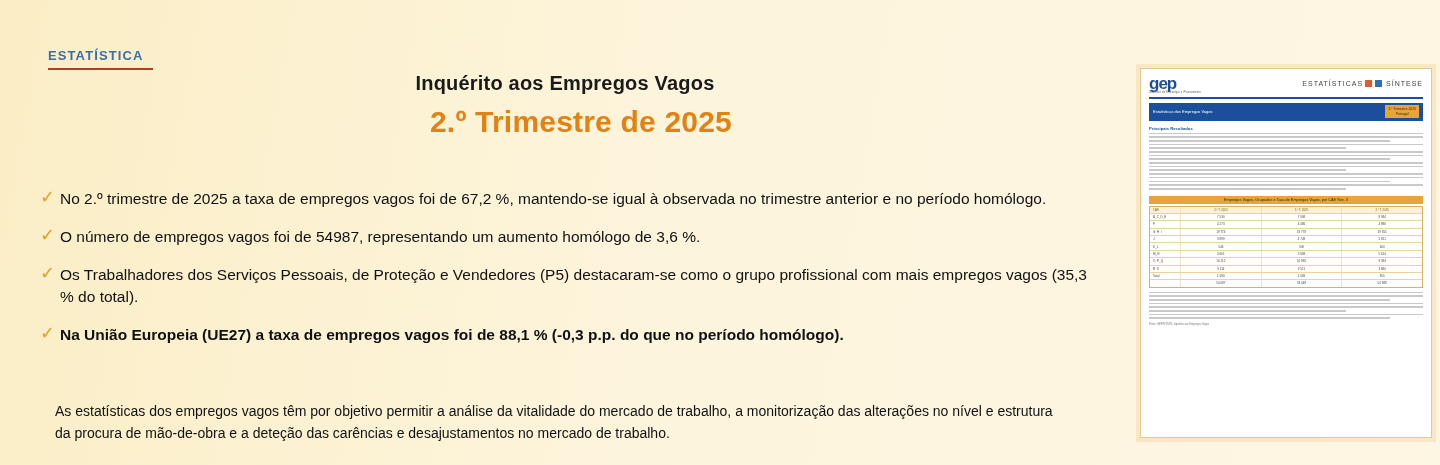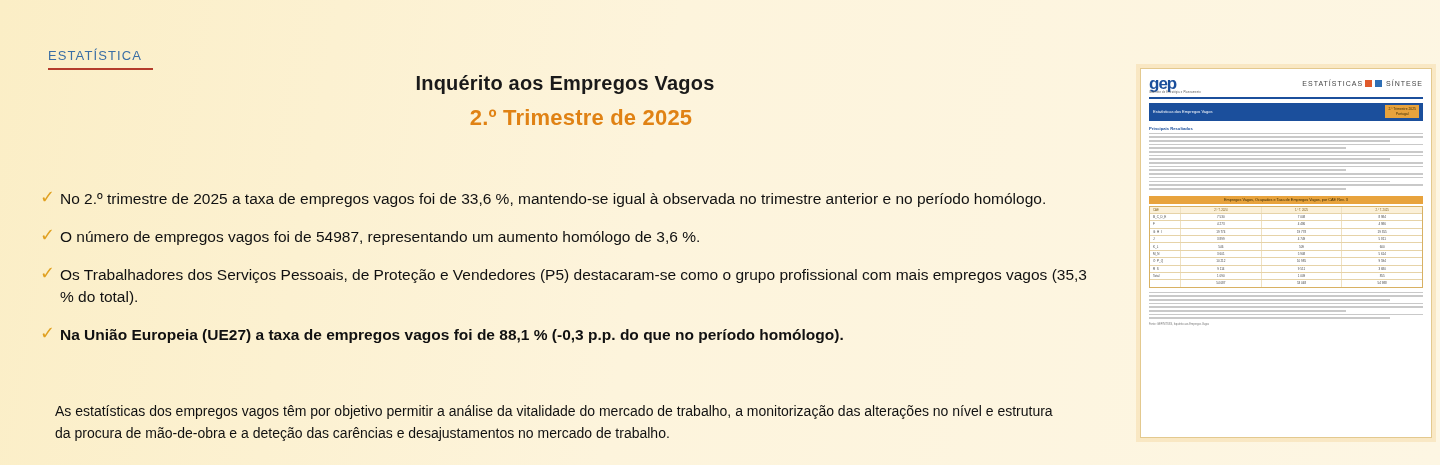--- a/index.html
+++ b/index.html
@@ -21,21 +21,21 @@
   }
 
   
   .eyebrow-wrap {
     position: absolute;
     left: 48px;
     top: 48px;
   }
   .eyebrow {
     font-size: 13px;
-    font-weight: normal;
+    font-weight: bold;
     letter-spacing: 1.1px;
     color: #3a6ea5;
     padding-bottom: 5px;
   }
   .eyebrow-rule {
     width: 105px;
     height: 2px;
     background: #b43c2c;
   }
 
@@ -48,21 +48,21 @@
     text-align: center;
   }
   .title-main {
     font-size: 20px;
     font-weight: bold;
     color: #1a1a1a;
     letter-spacing: 0.2px;
   }
   .title-sub {
     margin-top: 10px;
-    font-size: 22px;
+    font-size: 30px;
     font-weight: bold;
     color: #e08214;
     letter-spacing: 0.2px;
     margin-left: 32px;
   }
 
   
   .bullets {
     position: absolute;
     left: 40px;
@@ -245,21 +245,21 @@
   </div>
 
   <div class="title-block">
     <div class="title-main">Inquérito aos Empregos Vagos</div>
     <div class="title-sub">2.º Trimestre de 2025</div>
   </div>
 
   <div class="bullets">
     <div class="bullet">
       <span class="check">✓</span>
-      <span class="bullet-text">No 2.º trimestre de 2025 a taxa de empregos vagos foi de 33,6 %, mantendo-se igual à observada no trimestre anterior e no período homólogo.</span>
+      <span class="bullet-text">No 2.º trimestre de 2025 a taxa de empregos vagos foi de 67,2 %, mantendo-se igual à observada no trimestre anterior e no período homólogo.</span>
     </div>
     <div class="bullet">
       <span class="check">✓</span>
       <span class="bullet-text">O número de empregos vagos foi de 54987, representando um aumento homólogo de 3,6 %.</span>
     </div>
     <div class="bullet">
       <span class="check">✓</span>
       <span class="bullet-text">Os Trabalhadores dos Serviços Pessoais, de Proteção e Vendedores (P5) destacaram-se como o grupo profissional com mais empregos vagos (35,3 % do total).</span>
     </div>
     <div class="bullet strong">

